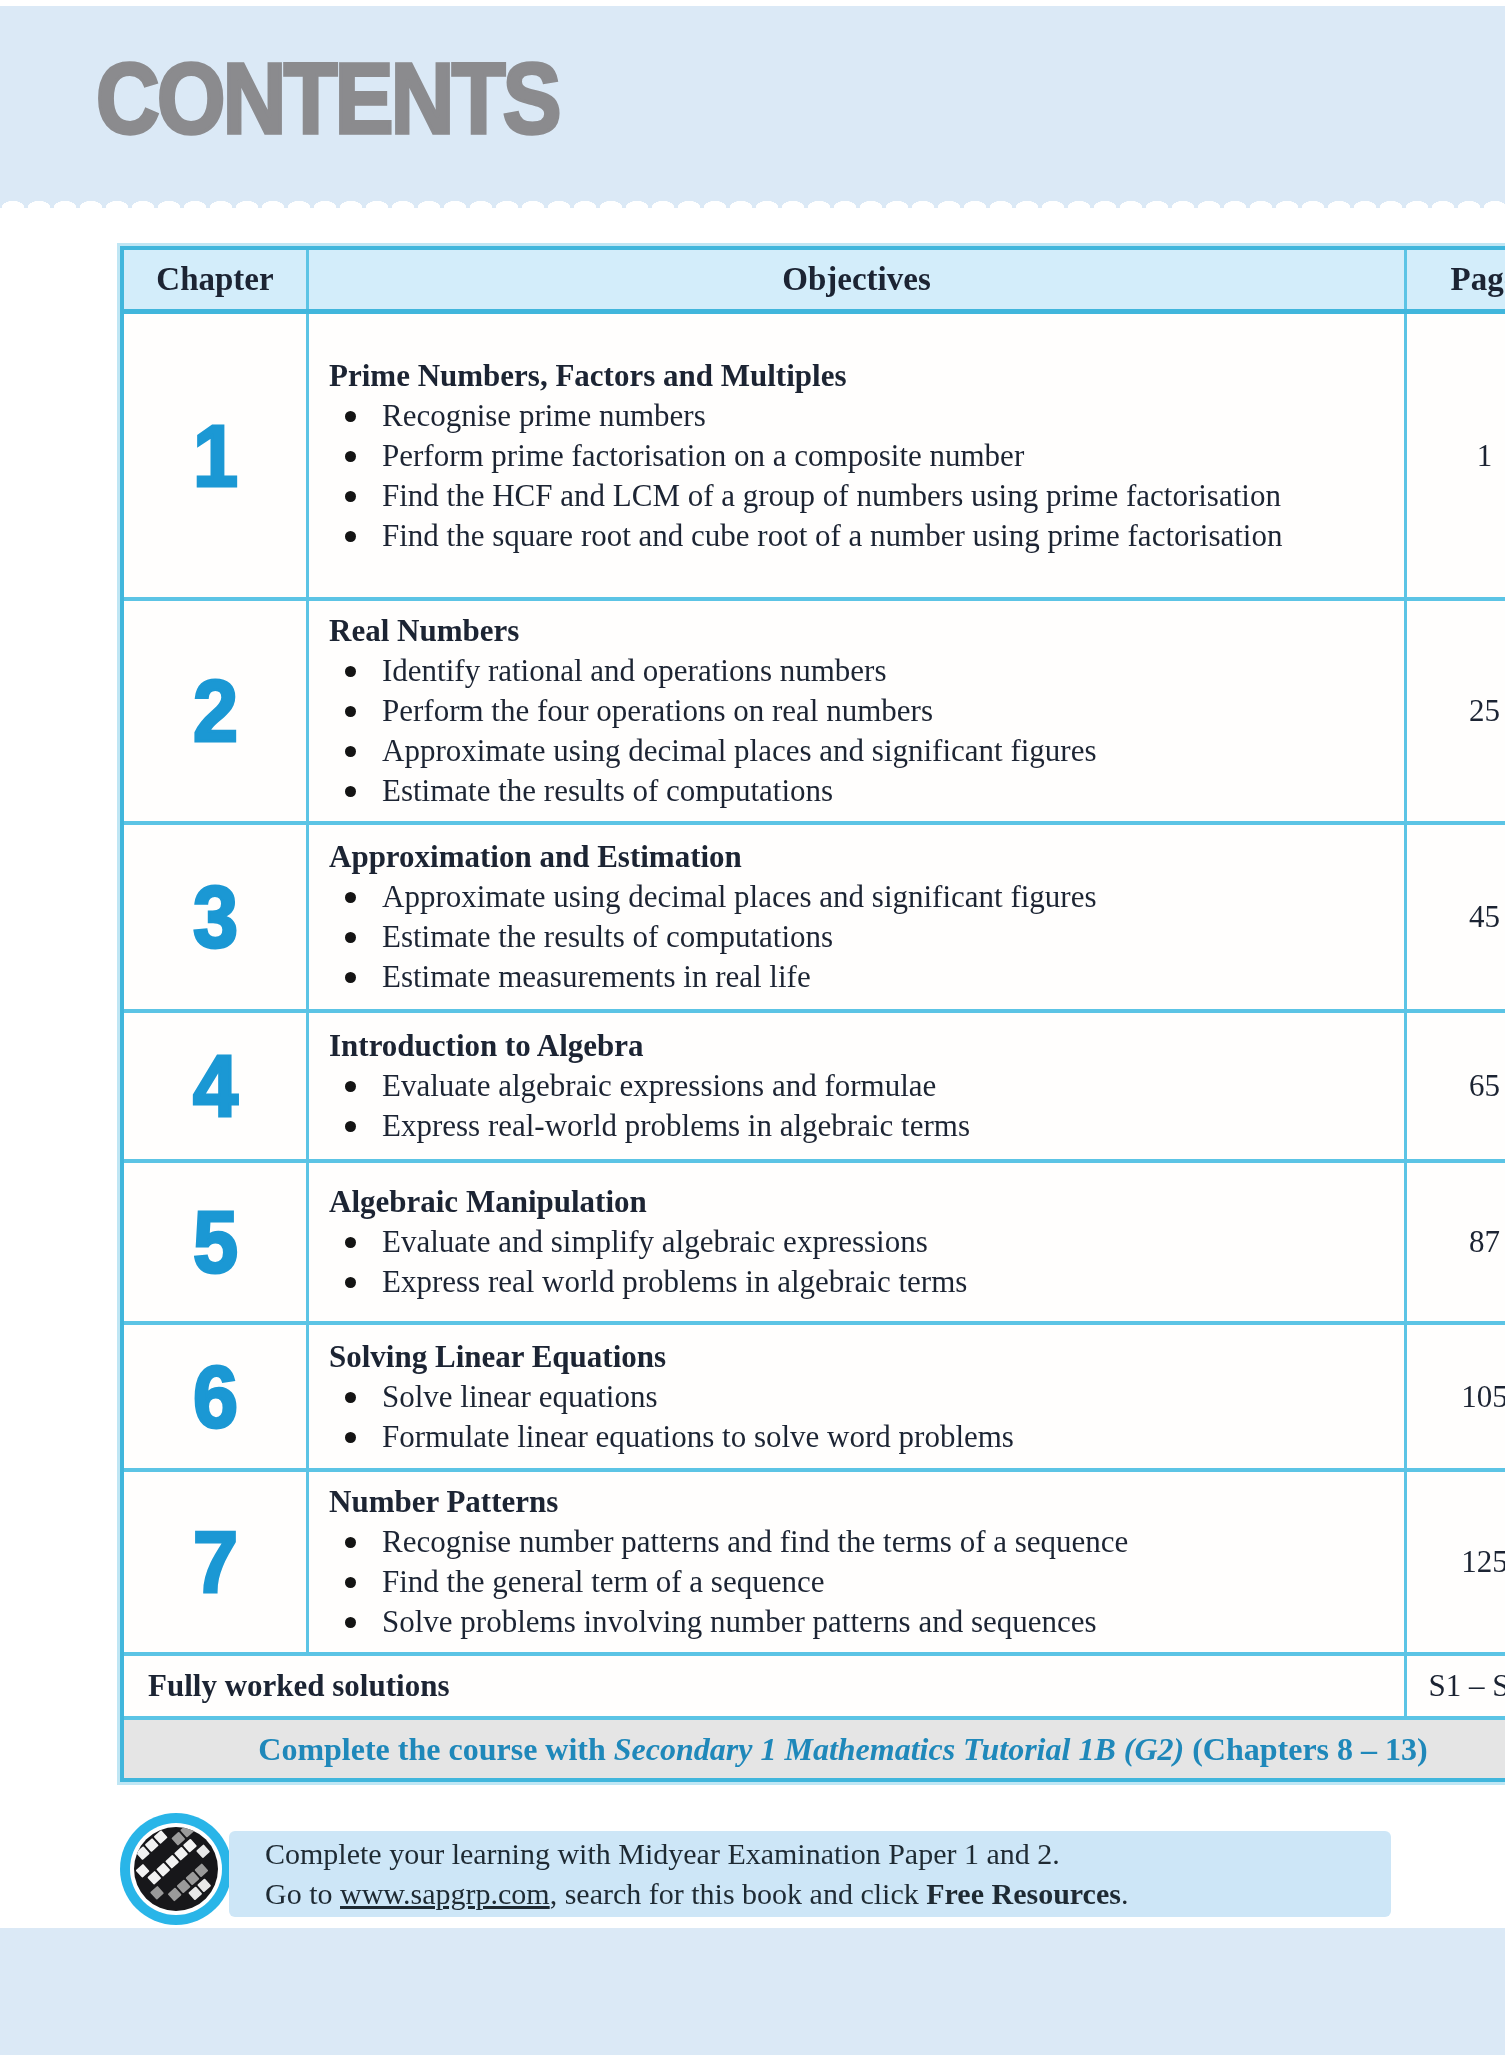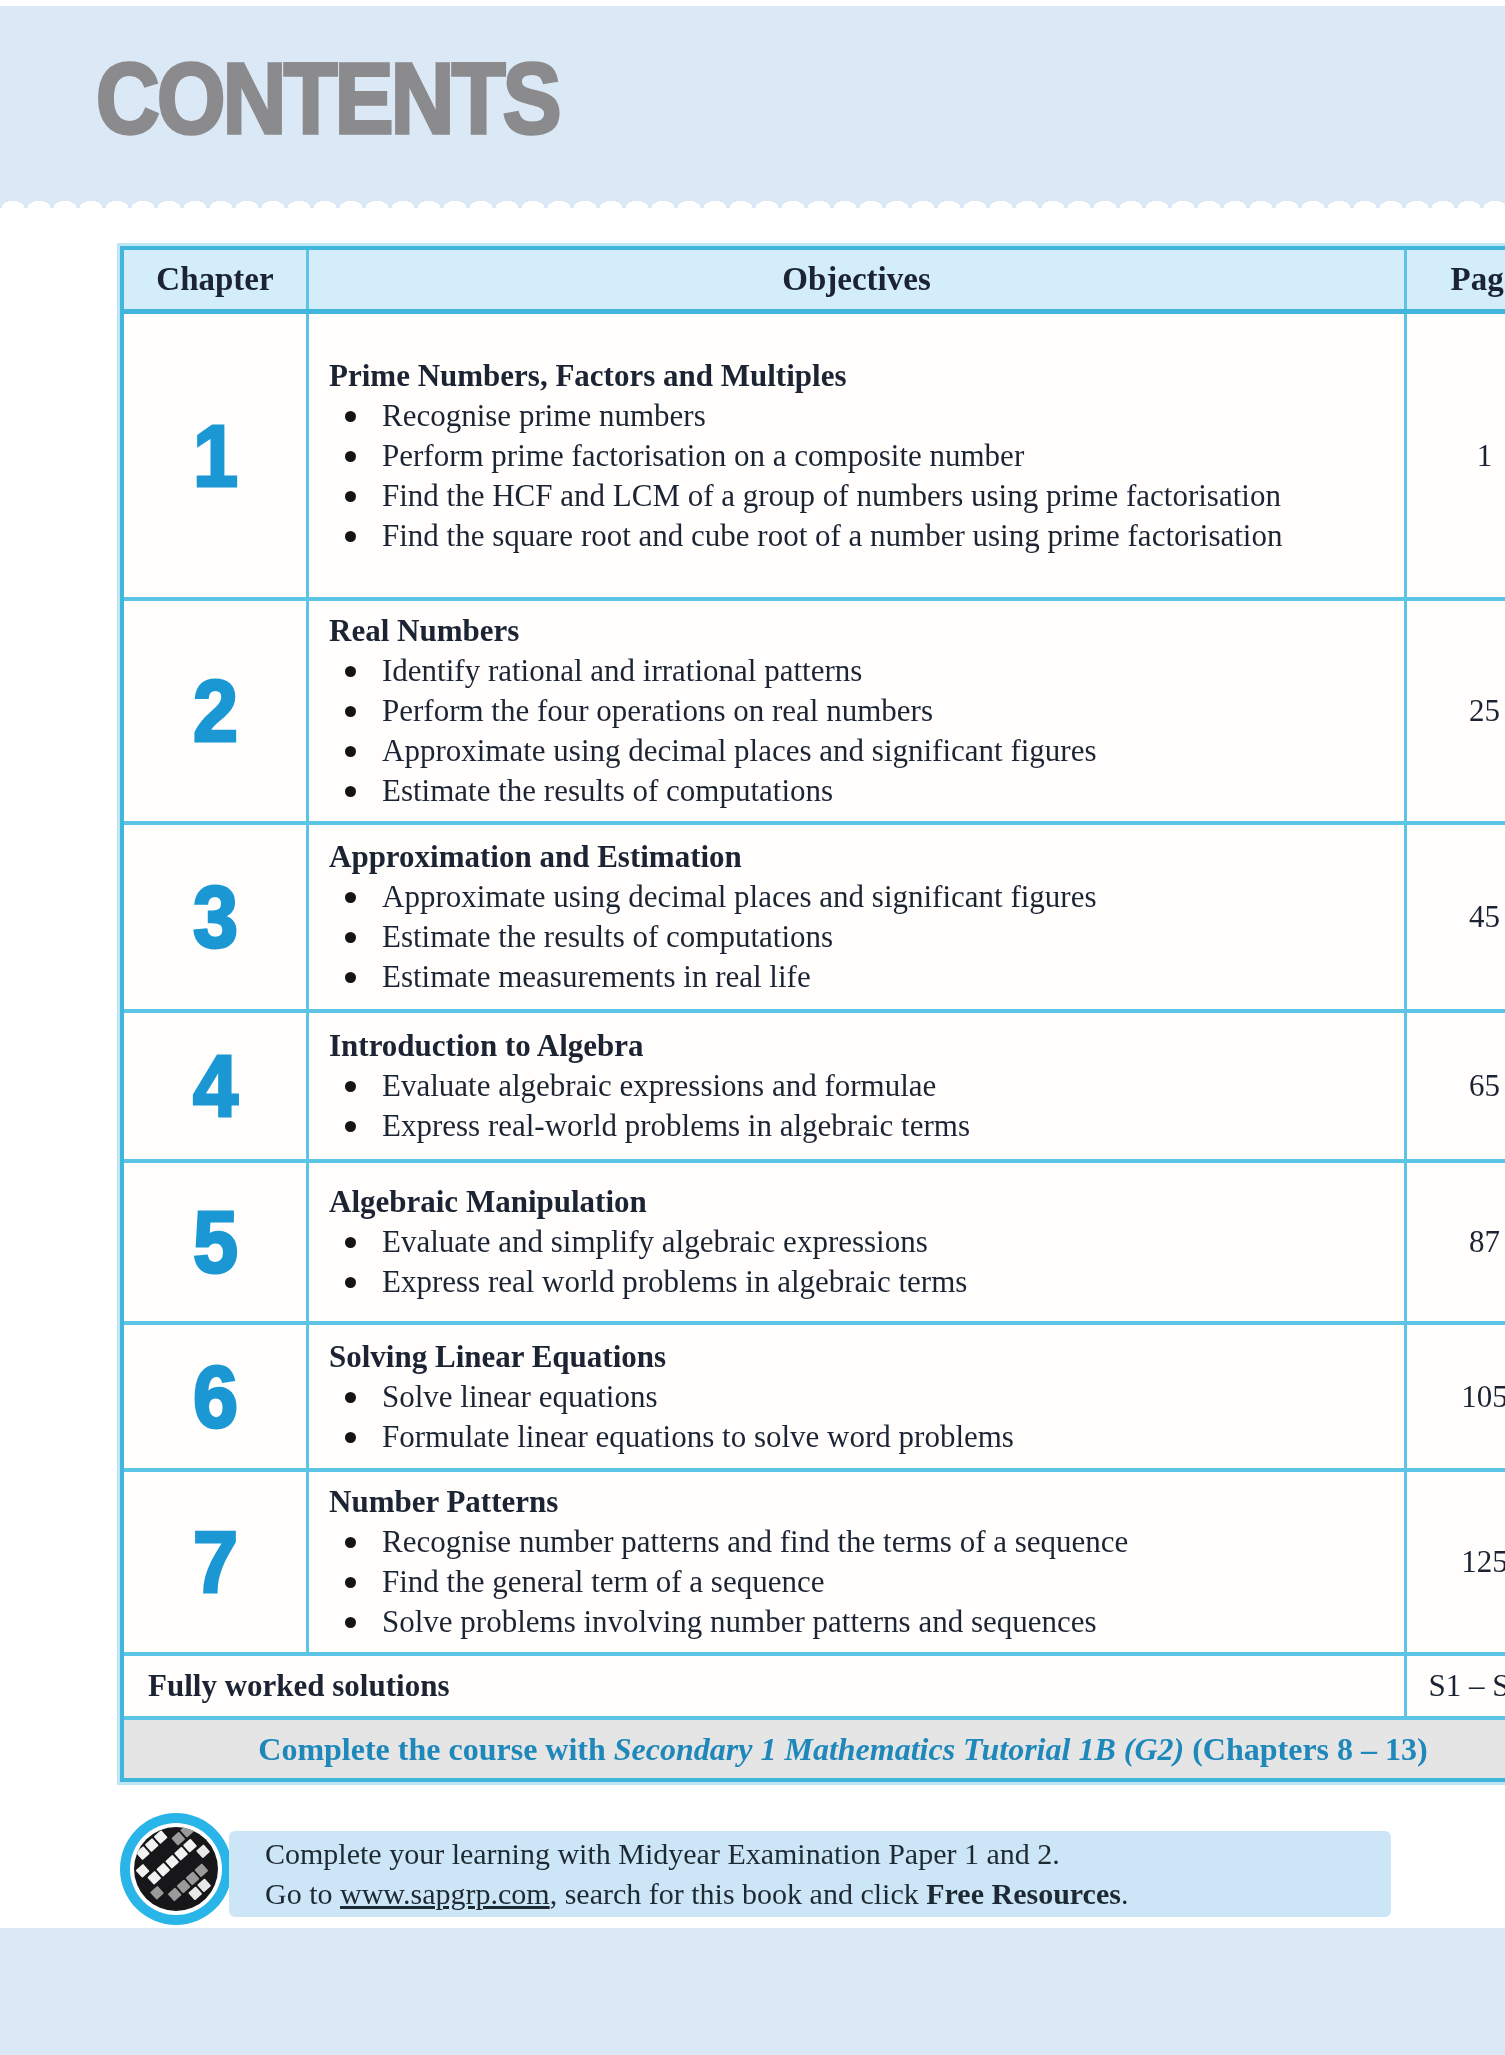--- a/index.html
+++ b/index.html
@@ -160,21 +160,21 @@
   </div>
       <div class="toc-row chapter-row" style="min-height: 215px;">
     <div class="chap-col">
       <span class="chap-num">2</span>
     </div>
     <div class="obj-col">
       <p class="obj-title">Real Numbers</p>
       <ul class="obj-list">
             <li>
               <span class="bullet-dot"></span>
-              <span>Identify rational and irrational patterns</span>
+              <span>Identify rational and operations numbers</span>
             </li>
             <li>
               <span class="bullet-dot"></span>
               <span>Perform the four operations on real numbers</span>
             </li>
             <li>
               <span class="bullet-dot"></span>
               <span>Approximate using decimal places and significant figures</span>
             </li>
             <li>

